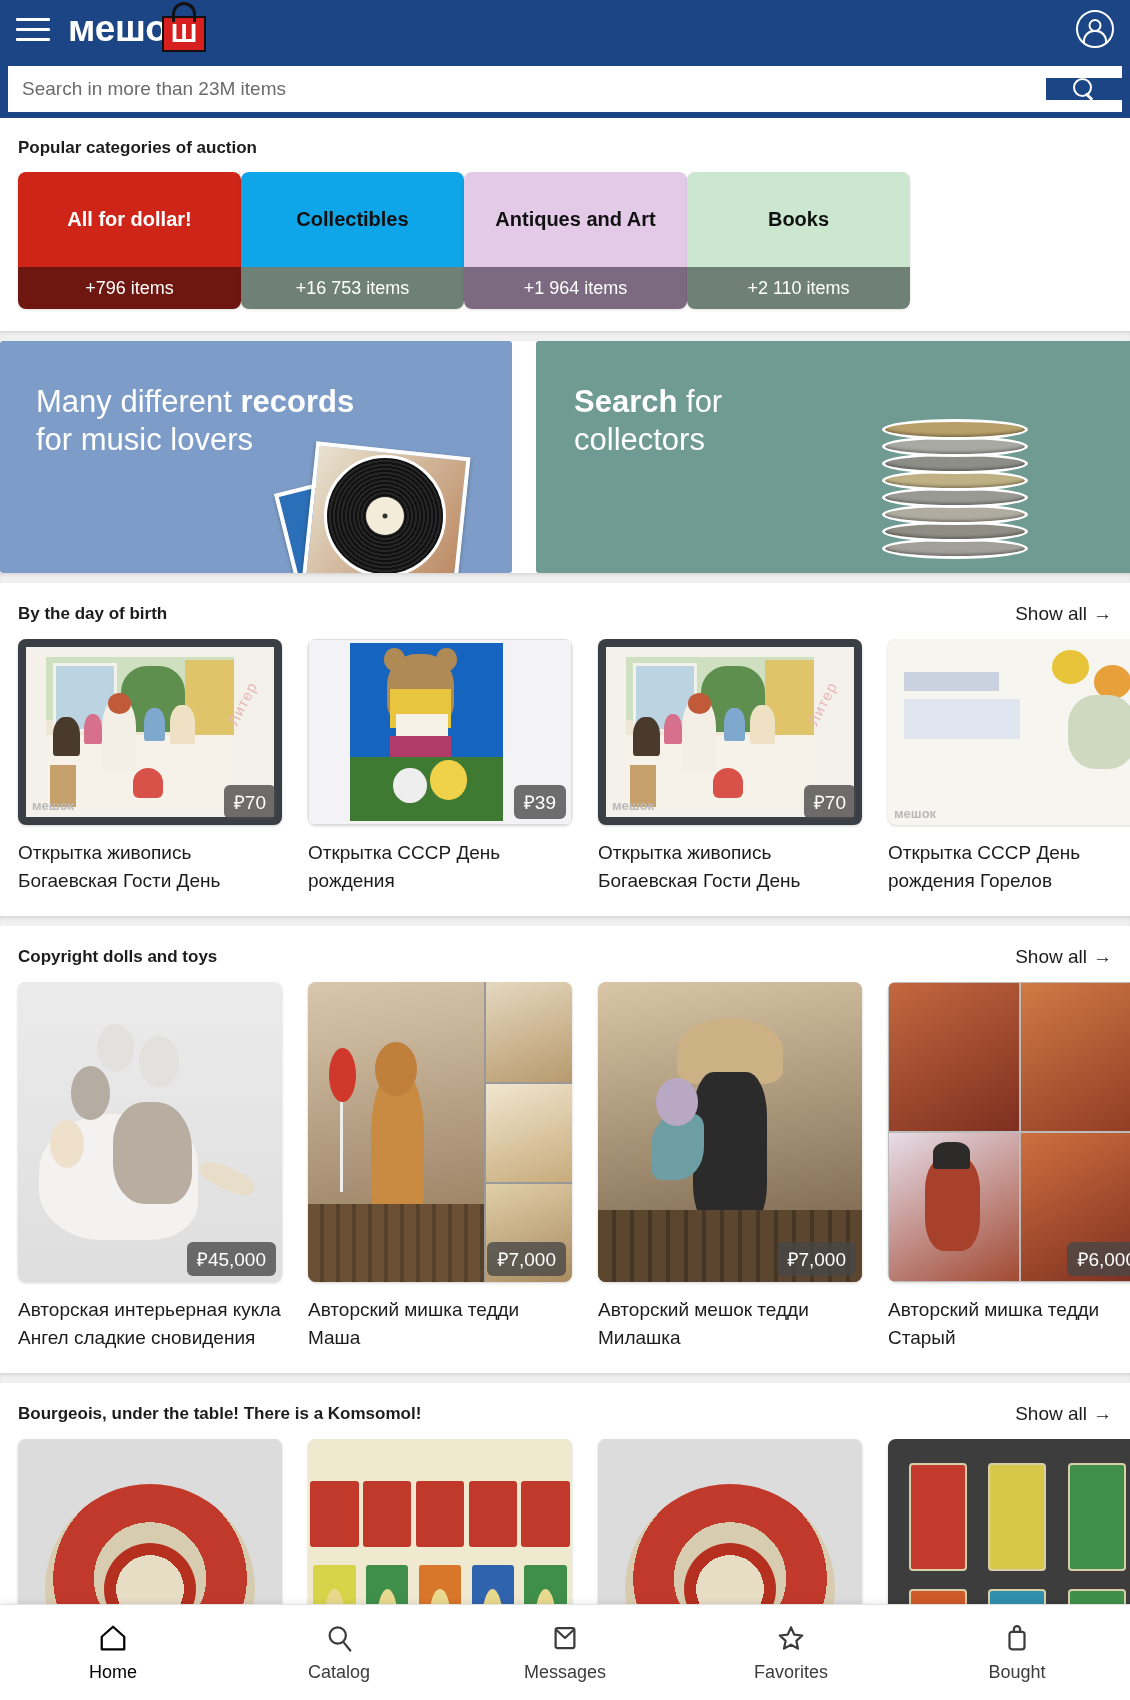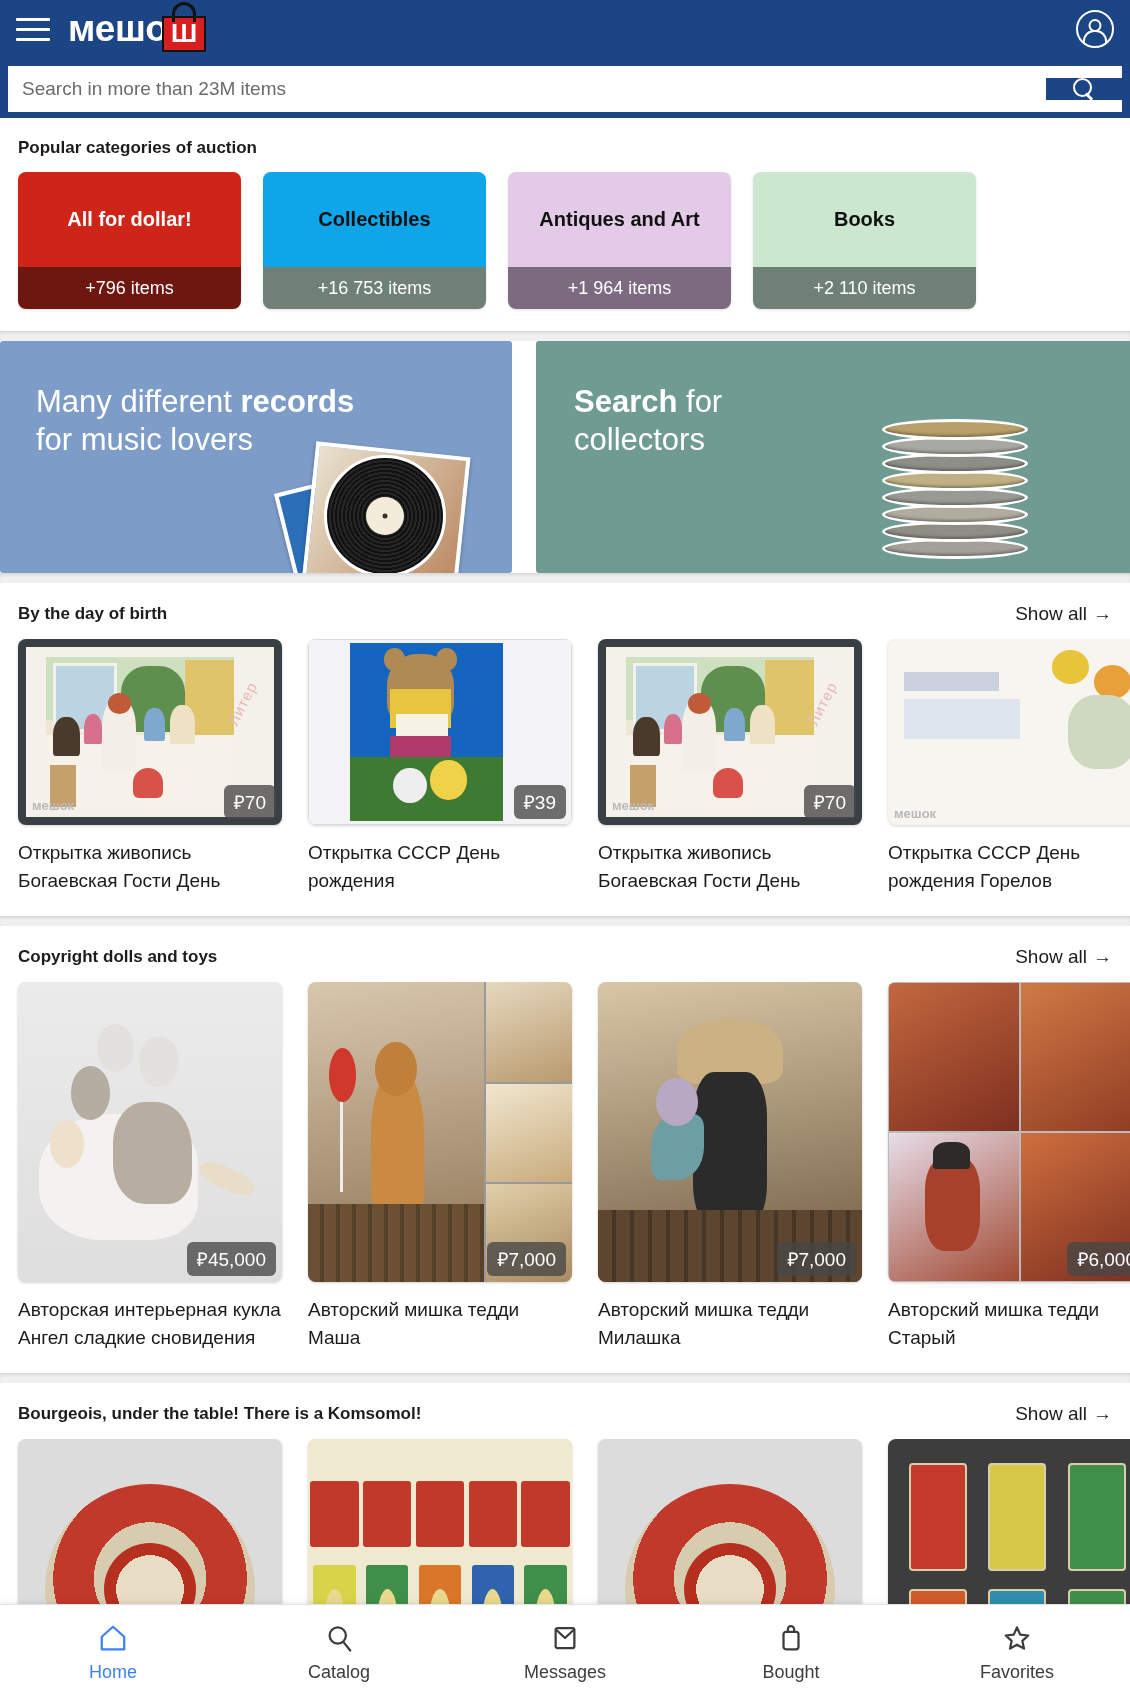--- a/index.html
+++ b/index.html
@@ -110,21 +110,21 @@
   .sect-head {
     display:flex; align-items:center; justify-content:space-between;
     padding: 20px 18px 14px 18px;
   }
   .sect-title { font-size: 17px; font-weight: bold; color:#1c1c1c; }
   .show-all { font-size: 19px; color:#1c1c1c; cursor:pointer; white-space:nowrap; }
   .show-all .arr { margin-left:6px; font-size:19px; }
 
   
   .cats {
-    display:flex; gap: 22px;
+    display:flex; 
     padding: 0 18px 22px 18px;
     overflow: hidden;
   }
   .cat {
     flex: 0 0 223px; height: 137px;
     border-radius: 8px; overflow: hidden;
     display:flex; flex-direction:column;
     cursor: pointer;
     box-shadow: 0 1px 3px rgba(0,0,0,.12);
   }
@@ -249,21 +249,21 @@
     position: absolute; left:0; right:0; bottom:0;
     height: 96px; background:#fff;
     border-top: 1px solid #e2e2e2;
     display:flex; align-items:center;
     box-shadow: 0 -2px 6px rgba(0,0,0,.07);
   }
   .nav-item {
     flex:1; display:flex; flex-direction:column; align-items:center;
     gap: 9px; cursor:pointer; color:#3c3c3c; font-size:18px;
   }
-  .nav-item.active { color:#3b82f6;justify-content:space-between; }
+  .nav-item.active { color:#000000;justify-content:space-between; }
   .nav-ico { width: 30px; height: 30px; position:relative; }
   svg { display:block; }
 </style>
 </head>
 <body>
 
 <div class="header">
   <div class="header-top">
 
     <div class="burger">
@@ -486,21 +486,21 @@
           <div class="pimg tall">
             <div style="position:absolute;inset:0;background:linear-gradient(170deg,#d9c6a6,#6f5a41)">
               <div style="position:absolute;left:30%;top:12%;width:40%;height:22%;background:#cbb184;border-radius:50% 50% 20% 20%"></div>
               <div style="position:absolute;left:36%;top:30%;width:28%;height:52%;background:#2b2b2b;border-radius:28%"></div>
               <div style="position:absolute;left:20%;top:44%;width:20%;height:22%;background:#6d9ea3;border-radius:50% 20% 50% 20%"></div>
               <div style="position:absolute;left:22%;top:32%;width:16%;height:16%;background:#b9a8c4;border-radius:50%"></div>
               <div style="position:absolute;left:0;bottom:0;width:100%;height:24%;background:repeating-linear-gradient(90deg,#5c4630 0 14px,#473626 14px 18px)"></div>
             </div>
             <div class="price">₽7,000</div>
           </div>
-          <div class="ptitle">Авторский мишка тедди Милашка</div>
+          <div class="ptitle">Авторский мешок тедди Милашка</div>
         </div>
         <div class="pcard">
           <div class="pimg tall">
             <div class="grid4" style="grid-template-columns:1fr 1fr;grid-template-rows:1fr 1fr">
               <div style="background:linear-gradient(150deg,#c3683f,#7e2f20);border:1px solid #bbb"></div>
               <div style="background:linear-gradient(150deg,#d07a46,#8e3a22);border:1px solid #bbb"></div>
               <div style="background:linear-gradient(150deg,#e7dde9,#a14a33);border:1px solid #bbb;position:relative">
                 <div style="position:absolute;left:28%;top:16%;width:42%;height:64%;background:#a8412c;border-radius:34%"></div>
                 <div style="position:absolute;left:34%;top:6%;width:28%;height:18%;background:#2d2a2a;border-radius:40% 40% 10% 10%"></div>
               </div>
@@ -601,27 +601,27 @@
         <svg viewBox="0 0 24 24" width="30" height="30" fill="none" stroke="currentColor" stroke-width="1.8" stroke-linejoin="round">
           <rect x="4.5" y="4" width="15" height="16" rx="1.5"></rect>
           <path d="M4.5 5 L12 12 L19.5 5"></path>
         </svg>
       </span>
       <span>Messages</span>
     </div>
     <div class="nav-item">
       <span class="nav-ico">
         <svg viewBox="0 0 24 24" width="30" height="30" fill="none" stroke="currentColor" stroke-width="1.8" stroke-linejoin="round">
+          <path d="M12 3.5 L14.6 9.3 L21 10 L16.3 14.3 L17.6 20.5 L12 17.4 L6.4 20.5 L7.7 14.3 L3 10 L9.4 9.3 Z"></path>
+        </svg>
+      </span>
+      <span>Favorites</span>
+    </div>
+    <div class="nav-item">
+      <span class="nav-ico">
+        <svg viewBox="0 0 24 24" width="30" height="30" fill="none" stroke="currentColor" stroke-width="1.8" stroke-linejoin="round">
           <rect x="6" y="7" width="12" height="14" rx="2"></rect>
           <path d="M9.5 7 V5 a2.5 2.5 0 0 1 5 0 V7"></path>
         </svg>
       </span>
       <span>Bought</span>
     </div>
-    <div class="nav-item">
-      <span class="nav-ico">
-        <svg viewBox="0 0 24 24" width="30" height="30" fill="none" stroke="currentColor" stroke-width="1.8" stroke-linejoin="round">
-          <path d="M12 3.5 L14.6 9.3 L21 10 L16.3 14.3 L17.6 20.5 L12 17.4 L6.4 20.5 L7.7 14.3 L3 10 L9.4 9.3 Z"></path>
-        </svg>
-      </span>
-      <span>Favorites</span>
-    </div>
   </div>
 
 </body></html>

